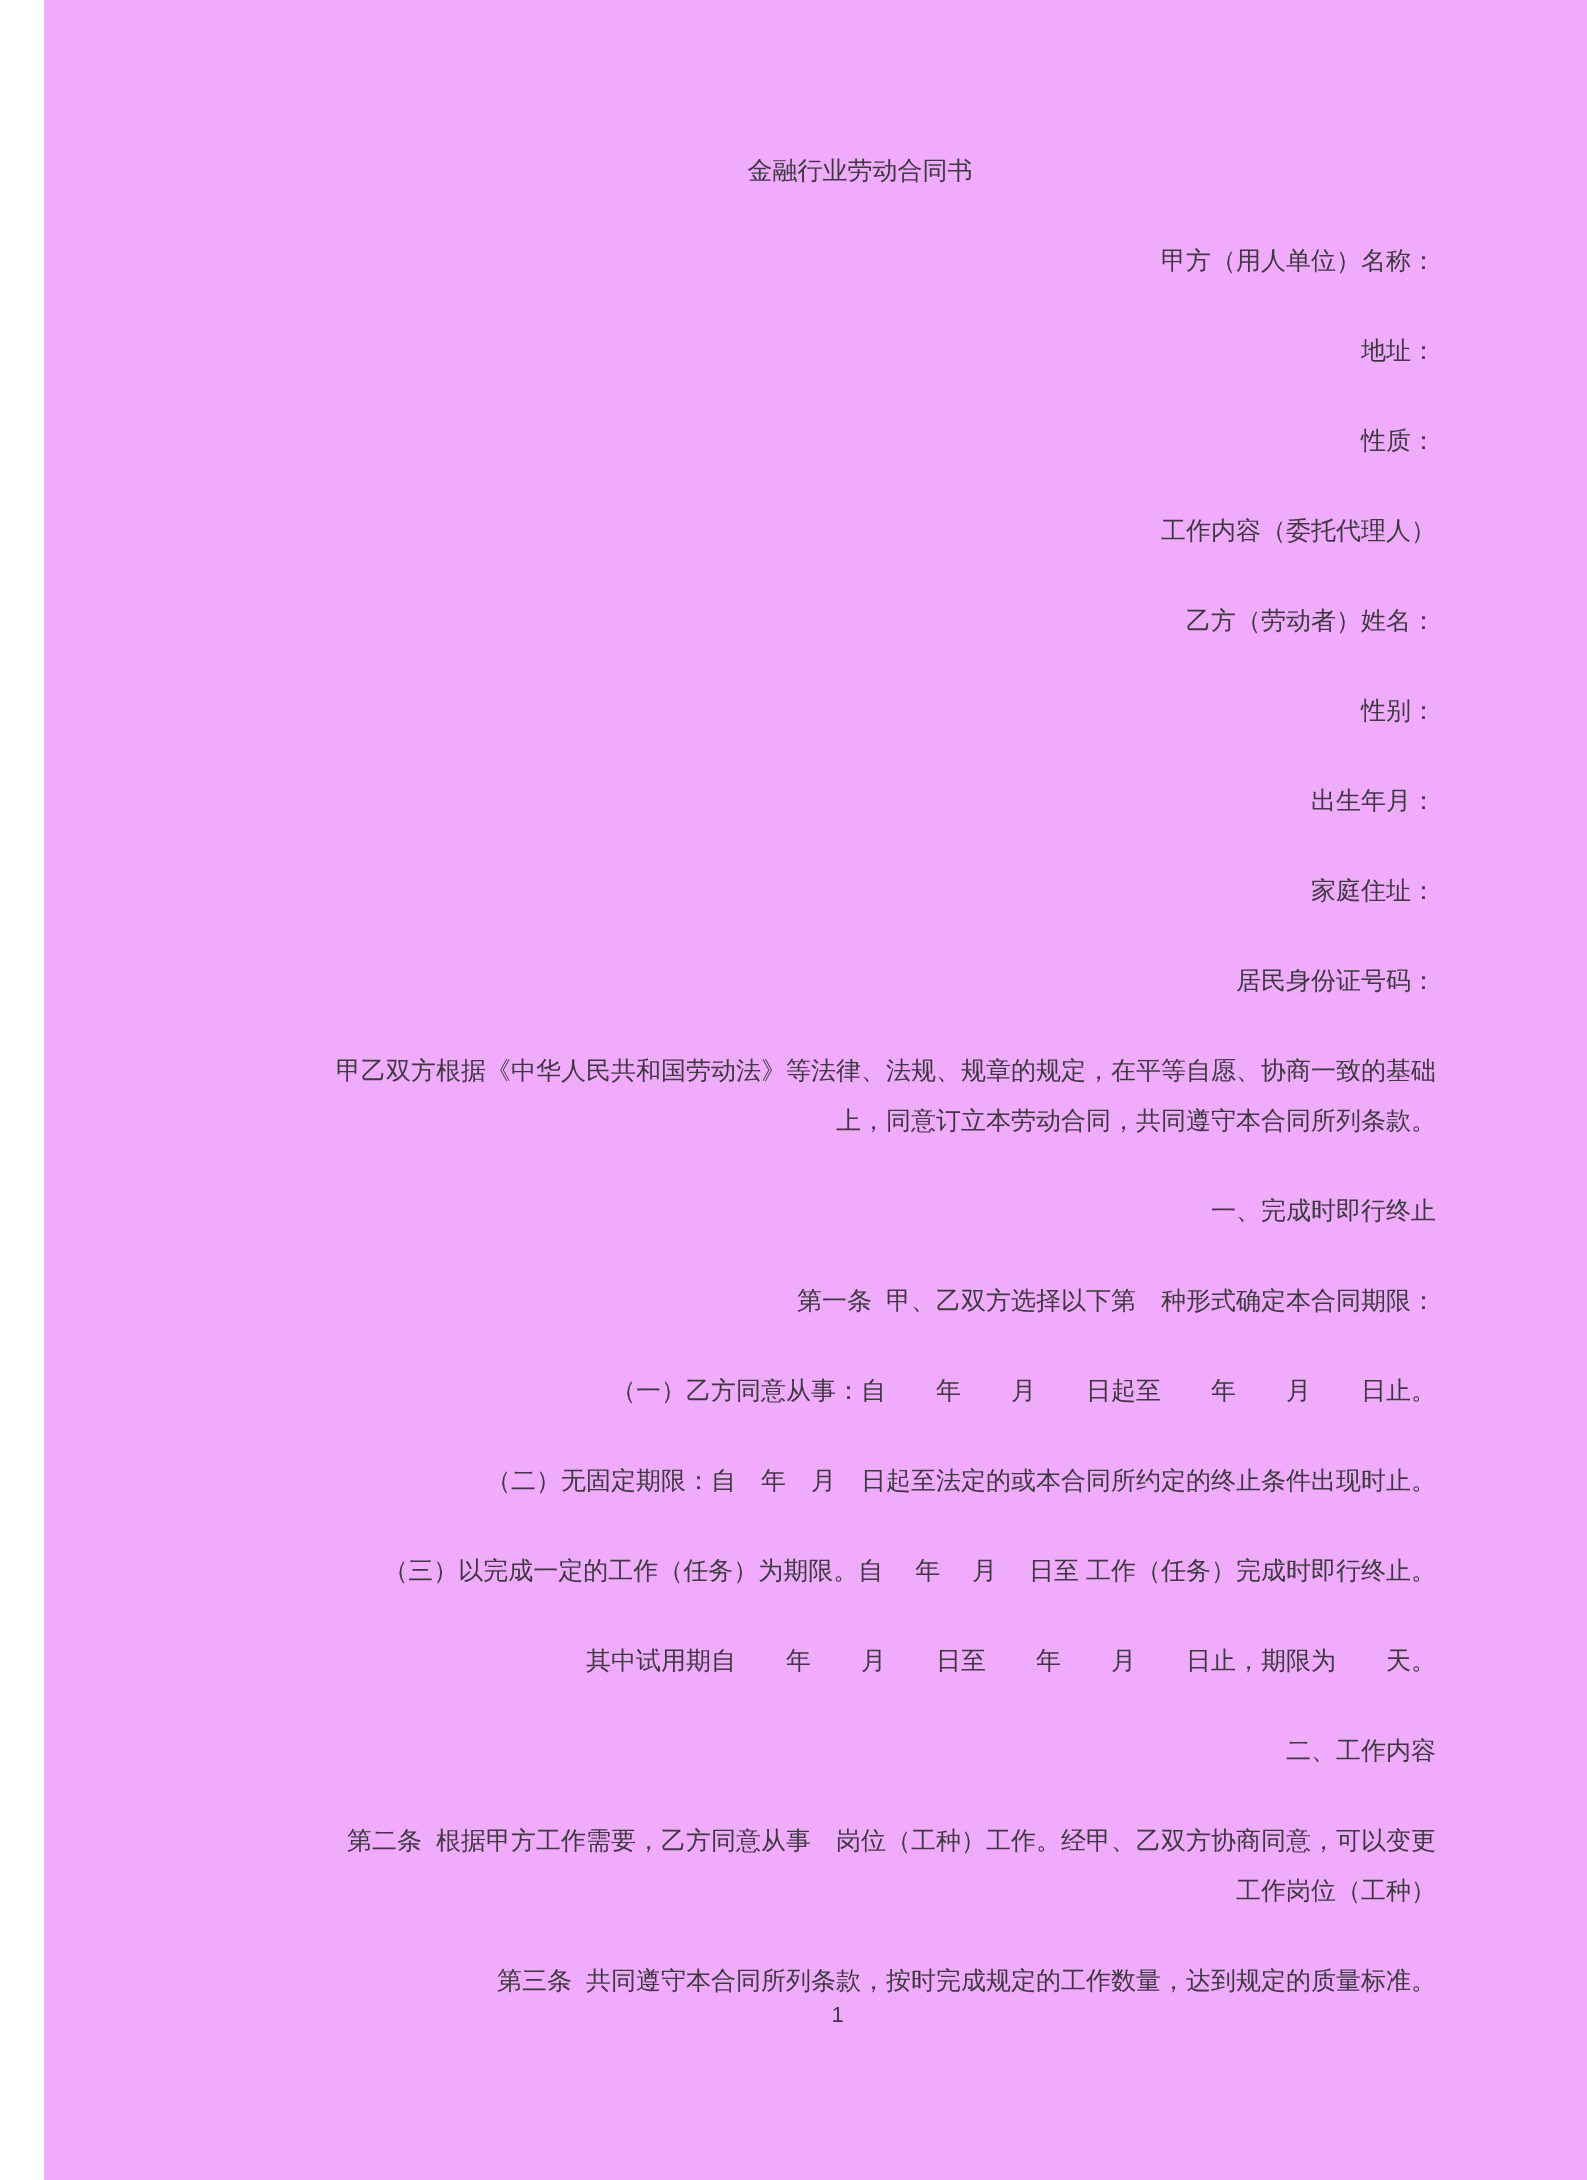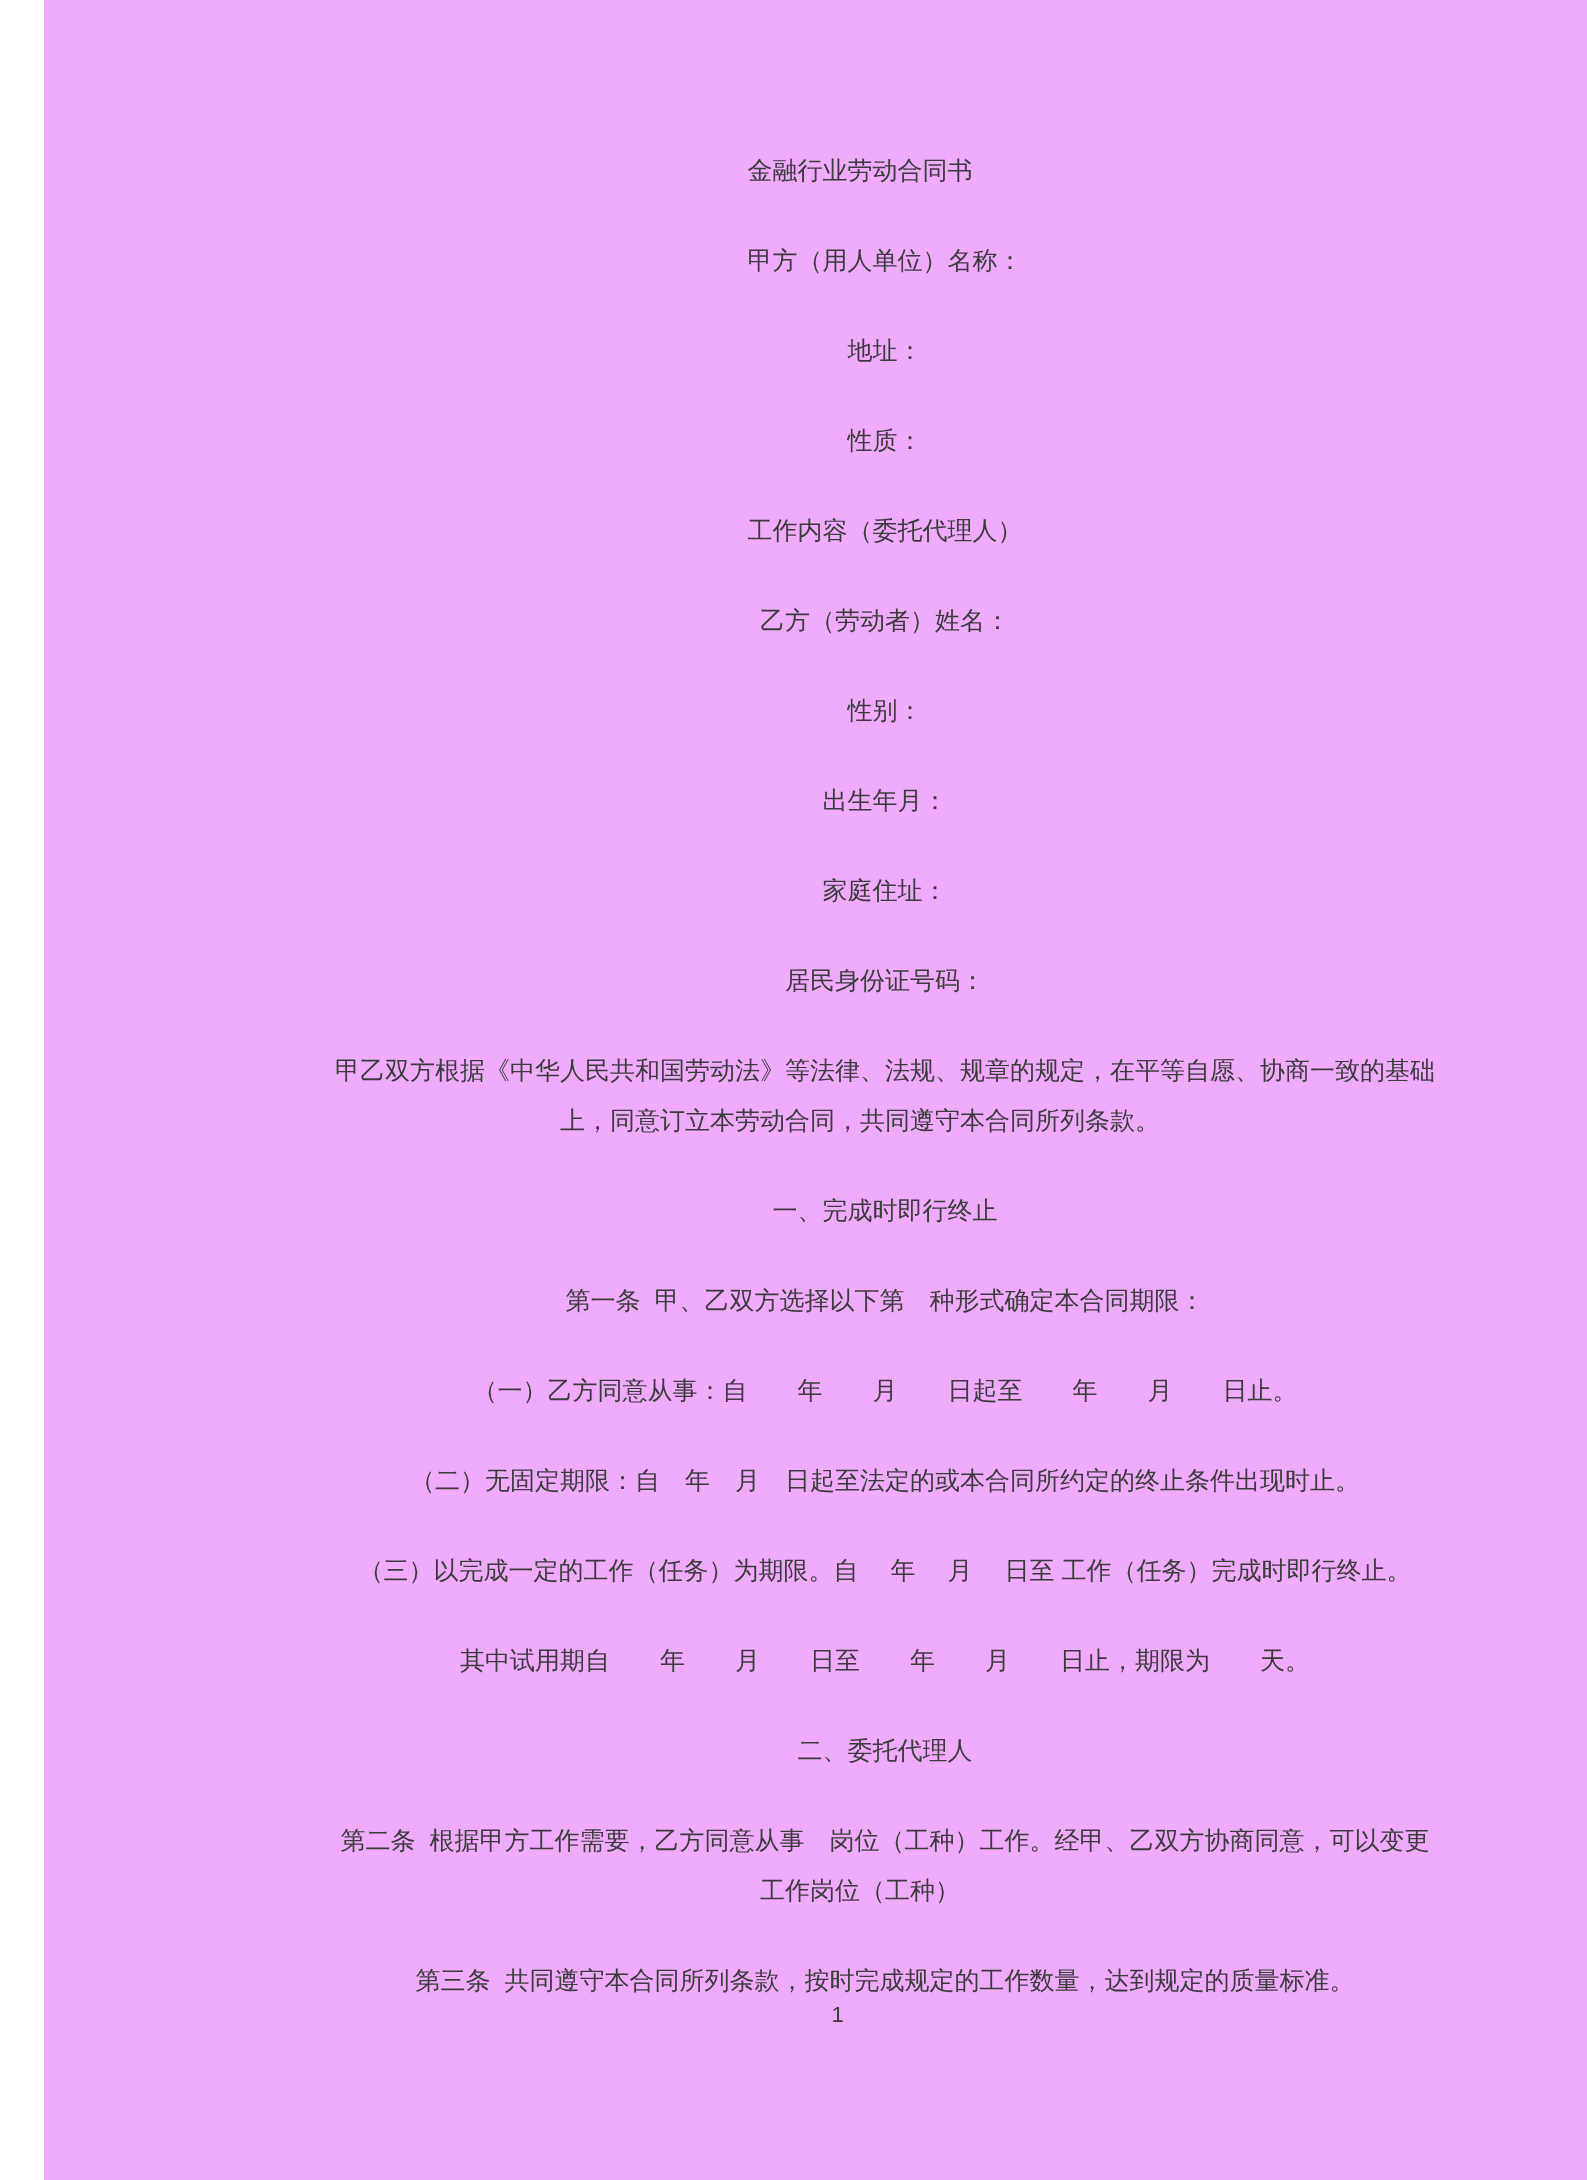--- a/index.html
+++ b/index.html
@@ -21,21 +21,21 @@
     position: absolute;
     left: 240px;
     top: 145px;
     width: 1152px;
   }
   .para {
     margin: 0 0 40px 0;
     font-size: 25px;
     line-height: 50px;
     white-space: pre-wrap;
-    text-align: center;
+    text-align: right;
     letter-spacing: 0;
   }
   .para.indent {
     text-indent: 50px;
   }
   .para.doc-title {
     text-align: center;
     text-indent: 0;
   }
   .page-number {
@@ -64,18 +64,18 @@
     <p class="para indent">出生年月：</p>
     <p class="para indent">家庭住址：</p>
     <p class="para indent">居民身份证号码：</p>
     <p class="para indent">甲乙双方根据《中华人民共和国劳动法》等法律、法规、规章的规定，在平等自愿、协商一致的基础上，同意订立本劳动合同，共同遵守本合同所列条款。</p>
     <p class="para indent">一、完成时即行终止</p>
     <p class="para indent">第一条  甲、乙双方选择以下第　种形式确定本合同期限：</p>
     <p class="para indent">（一）乙方同意从事：自　　年　　月　　日起至　　年　　月　　日止。</p>
     <p class="para indent">（二）无固定期限：自　年　月　日起至法定的或本合同所约定的终止条件出现时止。</p>
     <p class="para indent">（三）以完成一定的工作（任务）为期限。自　 年　 月　 日至 工作（任务）完成时即行终止。</p>
     <p class="para indent">其中试用期自　　年　　月　　日至　　年　　月　　日止，期限为　　天。</p>
-    <p class="para indent">二、委托代理人</p>
+    <p class="para indent">二、工作内容</p>
     <p class="para indent">第二条  根据甲方工作需要，乙方同意从事　岗位（工种）工作。经甲、乙双方协商同意，可以变更工作岗位（工种）</p>
     <p class="para indent">第三条  共同遵守本合同所列条款，按时完成规定的工作数量，达到规定的质量标准。</p>
   </div>
   <div class="page-number">1</div>
 </div>
 
 </body></html>

